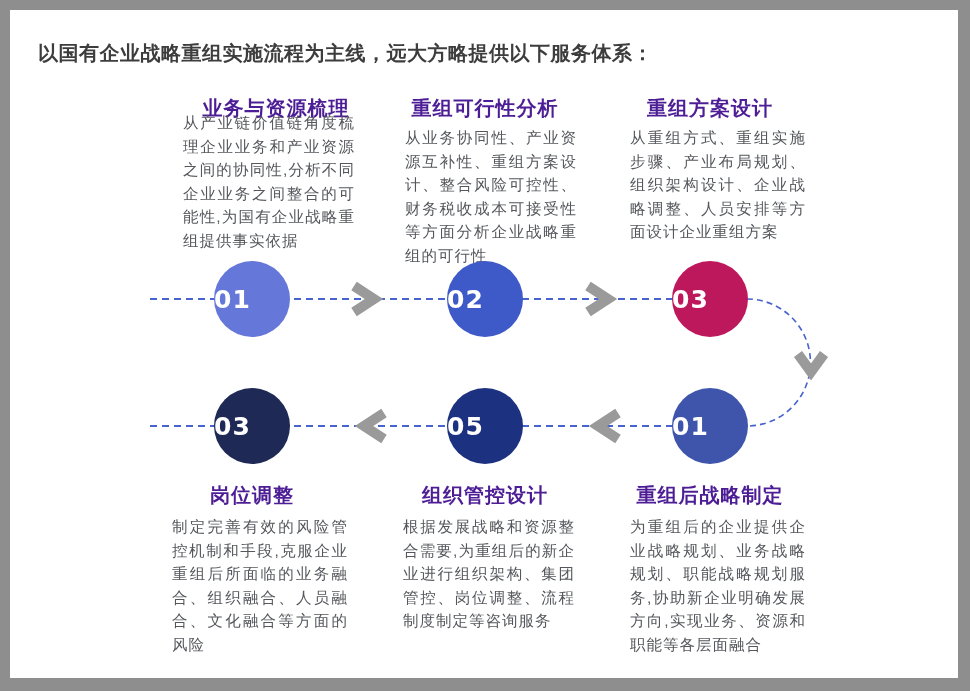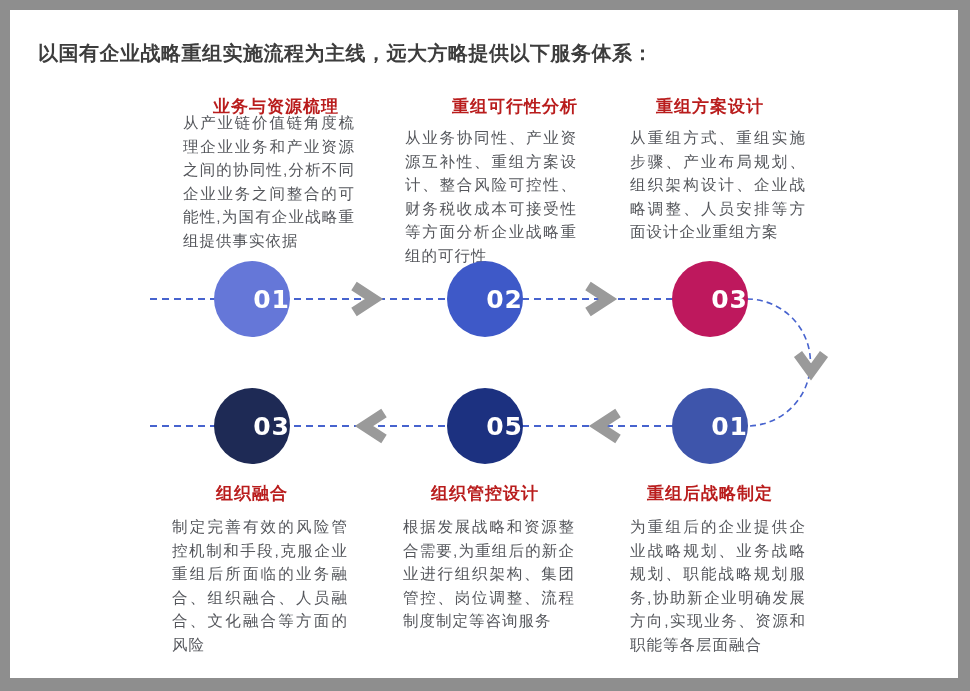--- a/index.html
+++ b/index.html
@@ -14,39 +14,39 @@
     width: 948px; height: 668px; background: #ffffff;
   }
   .title {
     position: absolute; left: 28px; top: 30px;
     font-size: 20px; font-weight: bold; color: #3d3d3d;
     letter-spacing: 0.5px; white-space: nowrap;
   }
   .connectors { position: absolute; left: 0; top: 0; pointer-events: none; }
   .step-heading {
     position: absolute; width: 186px; text-align: center;
-    font-size: 17px; font-weight: bold; color: #b91c1c;
+    font-size: 20px; font-weight: bold; color: #4c1d95;
     letter-spacing: 1px; white-space: nowrap;
   }
   .step-desc {
     position: absolute; font-size: 15.5px; color: #55575c;
     line-height: 23.5px; letter-spacing: 1px; text-align: justify;
   }
   .circle {
     position: absolute; width: 76px; height: 76px; border-radius: 50%;
-    display: flex; align-items: center; justify-content: flex-end;
+    display: flex; align-items: center; justify-content: flex-start;
   }
   .circle span {
     color: #ffffff; font-size: 25px; font-weight: bold;
     font-family: "DejaVu Sans", "Liberation Sans", sans-serif;
     letter-spacing: 1px;
   }
   
   .h-c1 { left: 173px; top: 85px; }
-  .h-c2 { left: 382px; top: 85px; text-align: right; }
+  .h-c2 { left: 382px; top: 85px; }
   .h-c3 { left: 607px; top: 85px; }
   .h-c4 { left: 607px; top: 472px; }
   .h-c5 { left: 382px; top: 472px; }
   .h-c6 { left: 149px; top: 472px; }
   
   .d-c1 { left: 173px; top: 101px; width: 172px; }
   .d-c2 { left: 395px; top: 116px; width: 172px; }
   .d-c3 { left: 620px; top: 116px; width: 176px; }
   .d-c4 { left: 620px; top: 505px; width: 176px; }
   .d-c5 { left: 393px; top: 505px; width: 172px; }
@@ -100,21 +100,21 @@
     <div class="circle p-04" style="background-color: rgb(62, 85, 171);">
       <span>01</span>
     </div>
     <div class="circle p-05" style="background-color: rgb(28, 49, 128);">
       <span>05</span>
     </div>
     <div class="circle p-06" style="background-color: rgb(30, 42, 85);">
       <span>03</span>
     </div>
 
-    <div class="step-heading h-c6">组织融合</div>
+    <div class="step-heading h-c6">岗位调整</div>
     <div class="step-heading h-c5">组织管控设计</div>
     <div class="step-heading h-c4">重组后战略制定</div>
 
     <div class="step-desc d-c6">制定完善有效的风险管控机制和手段,克服企业重组后所面临的业务融合、组织融合、人员融合、文化融合等方面的风险</div>
     <div class="step-desc d-c5">根据发展战略和资源整合需要,为重组后的新企业进行组织架构、集团管控、岗位调整、流程制度制定等咨询服务</div>
     <div class="step-desc d-c4">为重组后的企业提供企业战略规划、业务战略规划、职能战略规划服务,协助新企业明确发展方向,实现业务、资源和职能等各层面融合</div>
 
   </div>
 </div>
 

